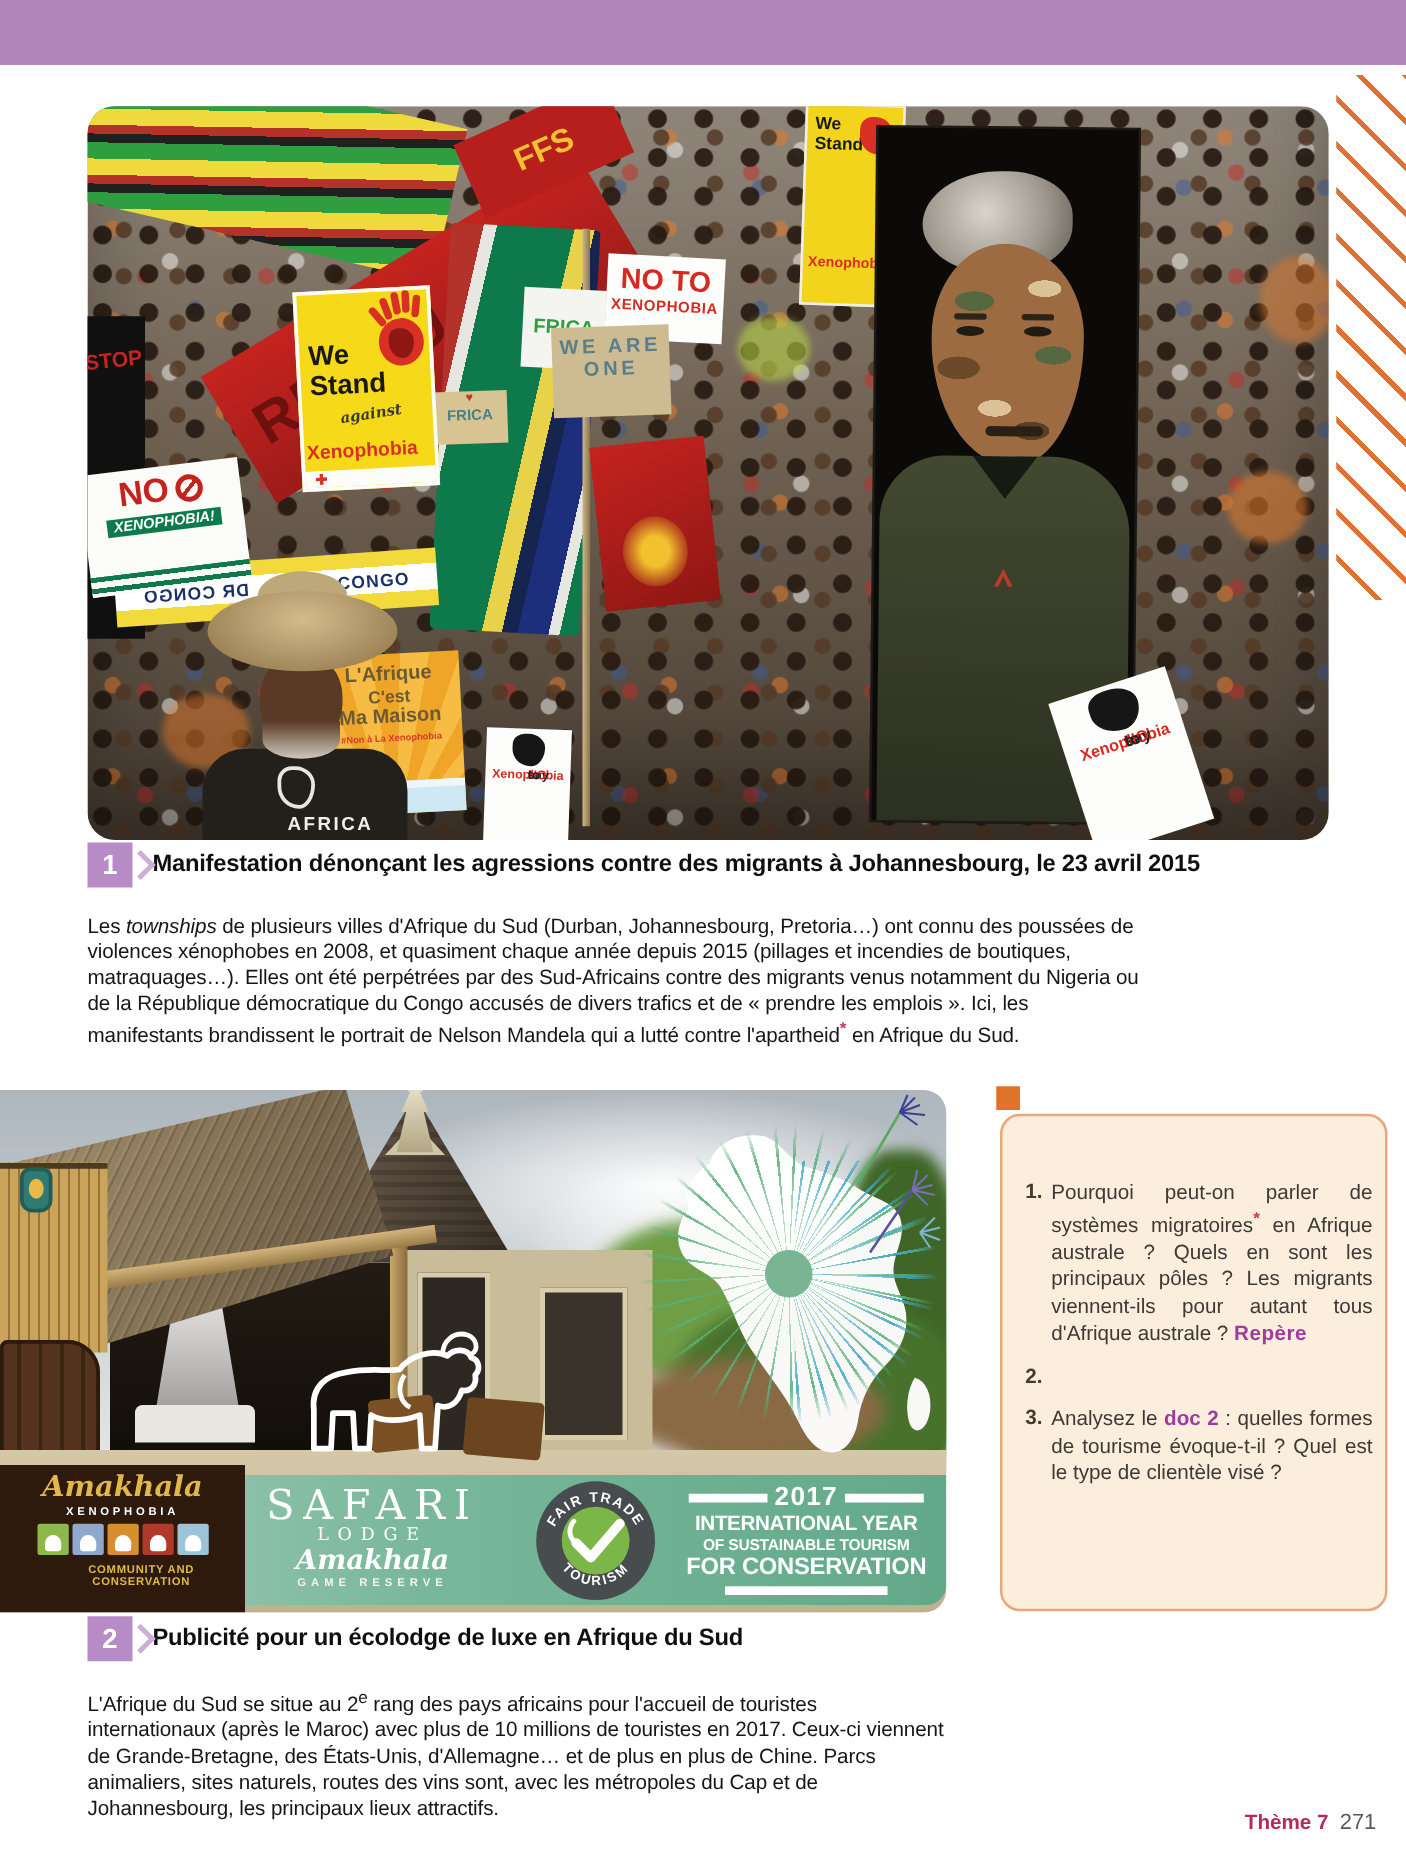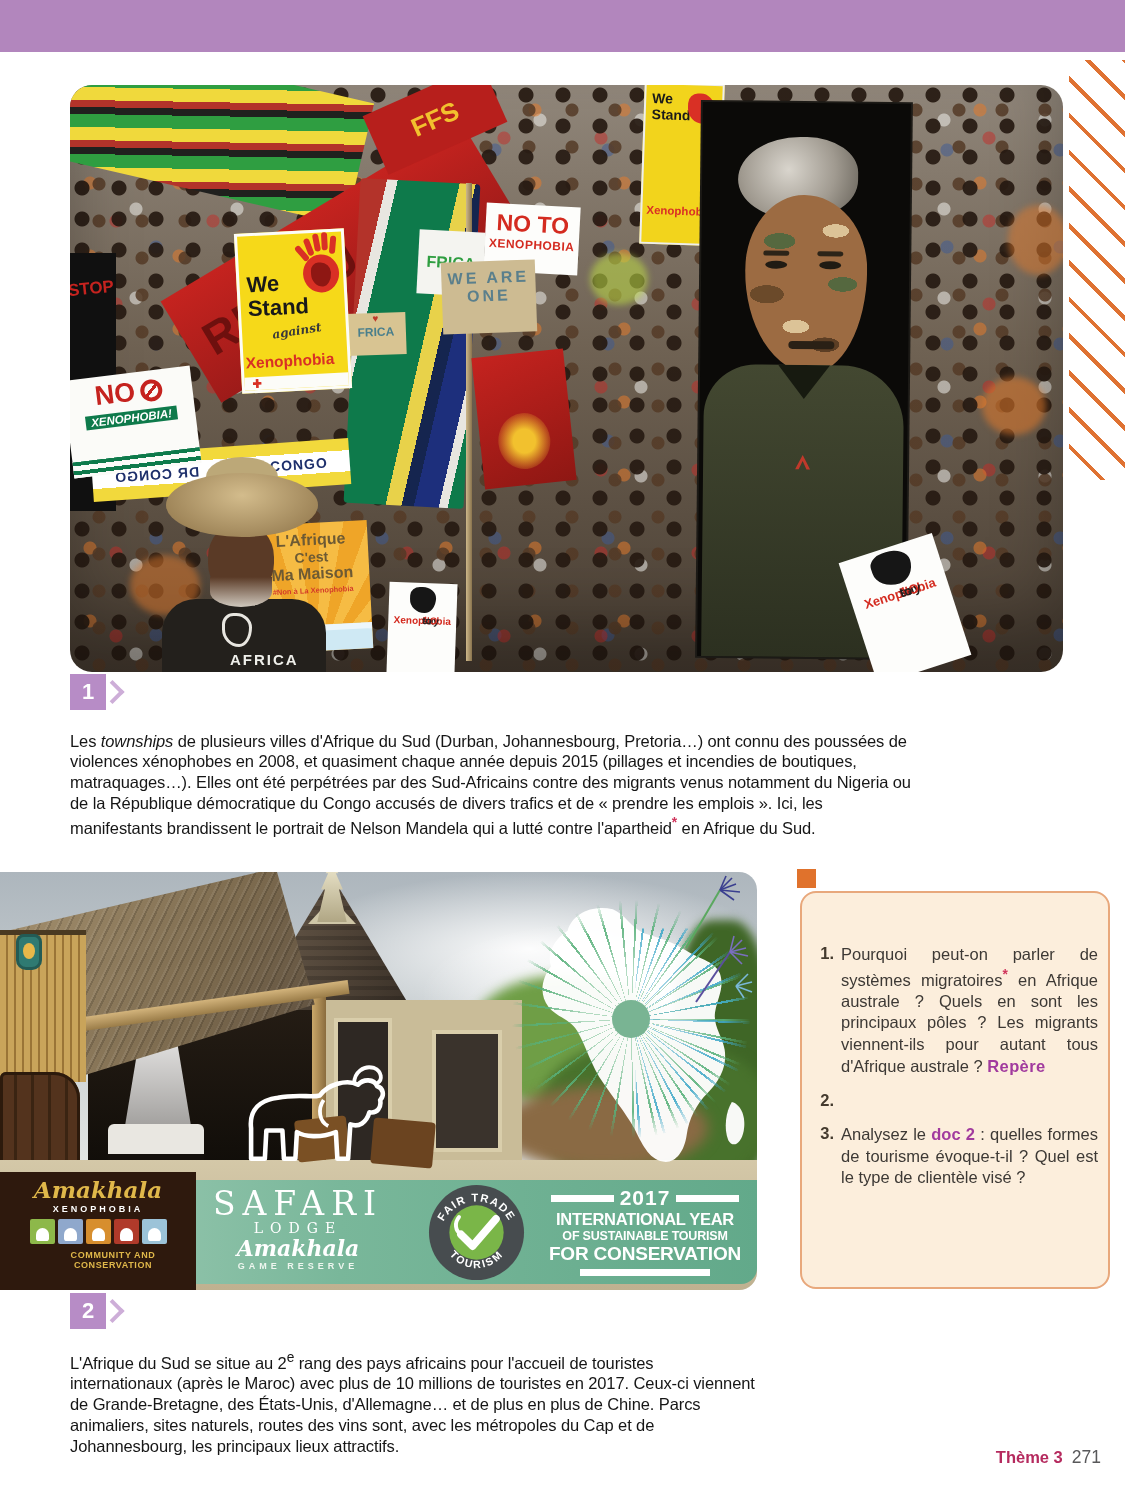--- a/index.html
+++ b/index.html
@@ -406,20 +406,21 @@
           <span> to</span>
         </span>
       <span class="t2">Xenophobia</span>
     </div>
   </div>
 
   <div class="abs caprow cap1row">
     <div class="badge">
         <span>1</span>
       </div>
+    <div class="captitle">Manifestation dénonçant les agressions contre des migrants à Johannesbourg, le 23 avril 2015</div>
   </div>
   <p class="abs capbody cap1body"><span>Les </span><i>townships</i><span> de plusieurs villes d'Afrique du Sud (Durban, Johannesbourg, Pretoria…) ont connu des poussées de violences xénophobes en 2008, et quasiment chaque année depuis 2015 (pillages et incendies de boutiques, matraquages…). Elles ont été perpétrées par des Sud-Africains contre des migrants venus notamment du Nigeria ou de la République démocratique du Congo accusés de divers trafics et de « prendre les emplois ». Ici, les manifestants brandissent le portrait de Nelson Mandela qui a lutté contre l'apartheid</span><sup class="redstar">*</sup><span> en Afrique du Sud.</span></p>
 
   <div class="abs ad">
     <div class="cloud" style="left:290px;top:0;width:480px;height:140px;"></div>
     <div class="cloud" style="left:420px;top:50px;width:340px;height:130px;"></div>
 
     <div class="bushA"></div>
     <div class="tree"></div>
     <div class="bushB"></div>
@@ -555,21 +556,22 @@
     <div class="q">
       <span class="qnum">3.</span>
       <span class="qtext"><span>Analysez le </span><a href="#" class="doclink">doc 2</a><span> : quelles formes de tourisme évoque-t-il ? Quel est le type de clientèle visé ?</span></span>
     </div>
   </div>
 
   <div class="abs caprow cap2row">
     <div class="badge">
         <span>2</span>
       </div>
+    <div class="captitle">Publicité pour un écolodge de luxe en Afrique du Sud</div>
   </div>
   <p class="abs capbody cap2body"><span>L'Afrique du Sud se situe au 2</span><sup>e</sup><span> rang des pays africains pour l'accueil de touristes internationaux (après le Maroc) avec plus de 10 millions de touristes en 2017. Ceux-ci viennent de Grande-Bretagne, des États-Unis, d'Allemagne… et de plus en plus de Chine. Parcs animaliers, sites naturels, routes des vins sont, avec les métropoles du Cap et de Johannesbourg, les principaux lieux attractifs.</span></p>
 
   <div class="abs footer">
-    <span class="bold">Thème 3</span>
+    <span class="bold">Thème 7</span>
     <span class="pnum">271</span>
   </div>
 
 </div>
 
 </body></html>

